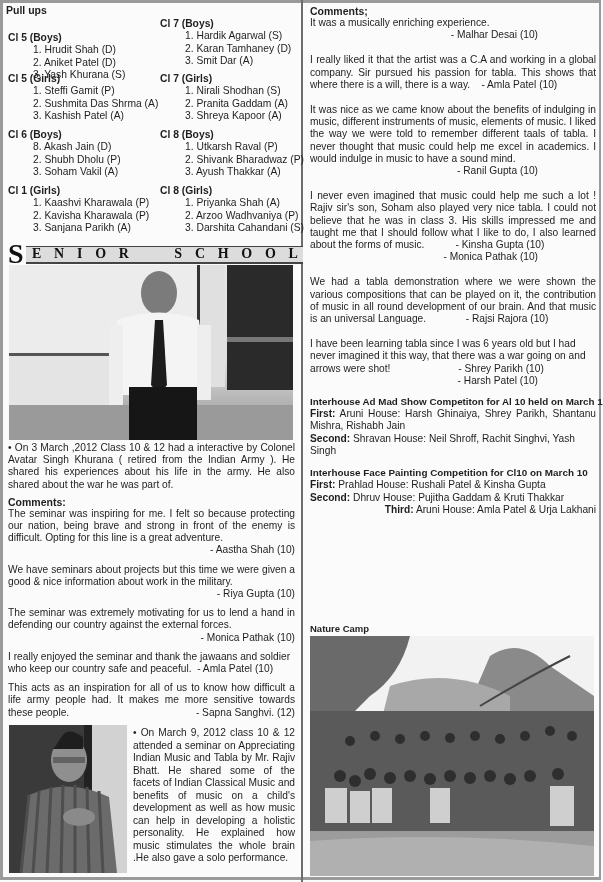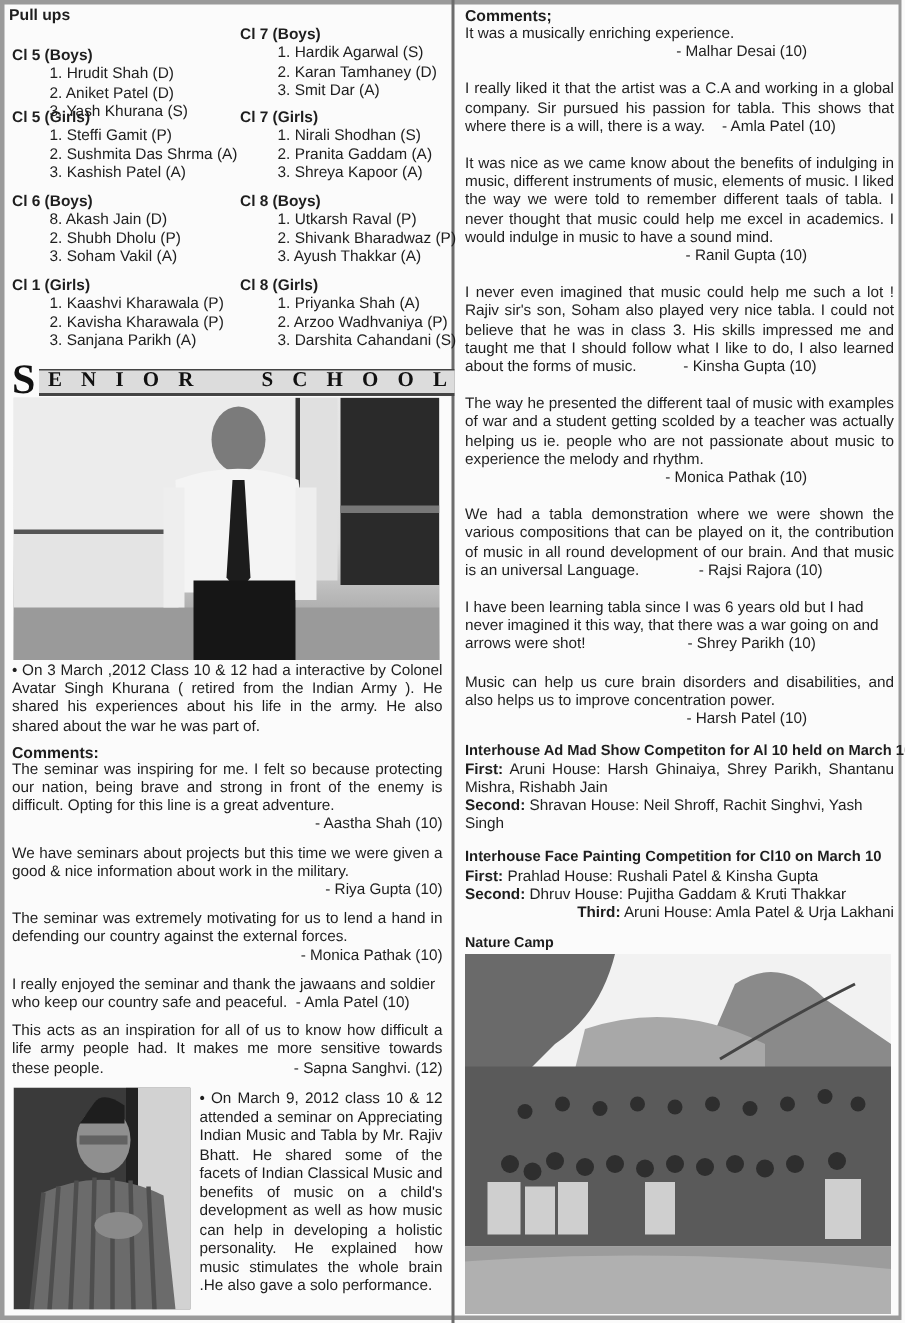--- a/index.html
+++ b/index.html
@@ -176,28 +176,26 @@
   <p class="p">It was a musically enriching experience.</p>
   <p class="p sig" style="padding-right:58px;">- Malhar Desai (10)</p>
 
   <p class="p" style="margin-top:13px;"><span>I really liked it that the artist was a C.A and working in a global company.  Sir pursued his passion for tabla. This shows that where there is a will, there is a way.</span>&nbsp;&nbsp;&nbsp;&nbsp;<span>- Amla Patel (10)</span></p>
 
   <p class="p" style="margin-top:13px;">It was nice as we came know about the benefits of indulging in music, different instruments of music, elements of music. I liked the way we were told to remember different taals of tabla. I never thought that music could help me excel in academics. I would indulge in music to have a sound mind.</p>
   <p class="p sig" style="padding-right:58px;">- Ranil Gupta (10)</p>
 
   <p class="p" style="margin-top:13px;"><span>I never even imagined that music could help me such a lot ! Rajiv sir's son, Soham also played very nice tabla. I could not believe that he was in class 3. His skills impressed me and taught me that I should follow what I like to do, I also learned about the forms of music.</span>&nbsp;&nbsp;&nbsp;&nbsp;&nbsp;&nbsp;&nbsp;&nbsp;&nbsp;&nbsp;&nbsp;<span>- Kinsha Gupta (10)</span></p>
 
-  <p class="p" style="margin-top:13px;">The way he presented the different taal  of music with examples of war and a student getting scolded by a teacher was actually helping us ie. people who are not passionate about music to experience the melody and rhythm.</p>
   <p class="p sig" style="padding-right:58px;">- Monica Pathak (10)</p>
 
   <p class="p" style="margin-top:13px;"><span>We had a tabla demonstration where we were shown the various compositions that can be played on it, the contribution of music in all round development of our brain. And that music is an universal Language.</span>&nbsp;&nbsp;&nbsp;&nbsp;&nbsp;&nbsp;&nbsp;&nbsp;&nbsp;&nbsp;&nbsp;&nbsp;&nbsp;&nbsp;<span>- Rajsi Rajora (10)</span></p>
 
   <p class="p" style="margin-top:13px; text-align:left;"><span>I have been learning tabla since I was 6 years old but I had never imagined it this way, that there was a war going on and arrows were shot!</span>&nbsp;&nbsp;&nbsp;&nbsp;&nbsp;&nbsp;&nbsp;&nbsp;&nbsp;&nbsp;&nbsp;&nbsp;&nbsp;&nbsp;&nbsp;&nbsp;&nbsp;&nbsp;&nbsp;&nbsp;&nbsp;&nbsp;&nbsp;&nbsp;<span>-  Shrey Parikh (10)</span></p>
 
-  <p class="p" style="margin-top:13px;">Music can help us cure brain disorders and disabilities, and also helps us to improve concentration power.</p>
   <p class="p sig" style="padding-right:58px;">- Harsh Patel (10)</p>
 
   <div class="p bold" style="margin-top:9px; font-size:9.8px; white-space:nowrap; text-align:left;">Interhouse Ad Mad Show Competiton for Al 10 held on March 10</div>
   <p class="p"><span class="bold">First:</span><span> Aruni House: Harsh Ghinaiya, Shrey Parikh, Shantanu Mishra, Rishabh Jain</span></p>
   <p class="p" style="text-align:left;"><span class="bold">Second:</span><span> Shravan House: Neil Shroff, Rachit Singhvi, Yash Singh</span></p>
 
   <div class="p bold" style="margin-top:10px; font-size:9.9px; white-space:nowrap; text-align:left;">Interhouse Face Painting Competition for Cl10 on March 10</div>
   <p class="p" style="text-align:left;"><span class="bold">First:</span><span>  Prahlad House: Rushali Patel &amp; Kinsha Gupta</span></p>
   <p class="p" style="text-align:left;"><span class="bold">Second:</span><span> Dhruv House: Pujitha Gaddam &amp; Kruti Thakkar</span></p>
   <p class="p" style="text-align:right;"><span class="bold">Third:</span><span> Aruni House: Amla Patel &amp; Urja Lakhani</span></p>

